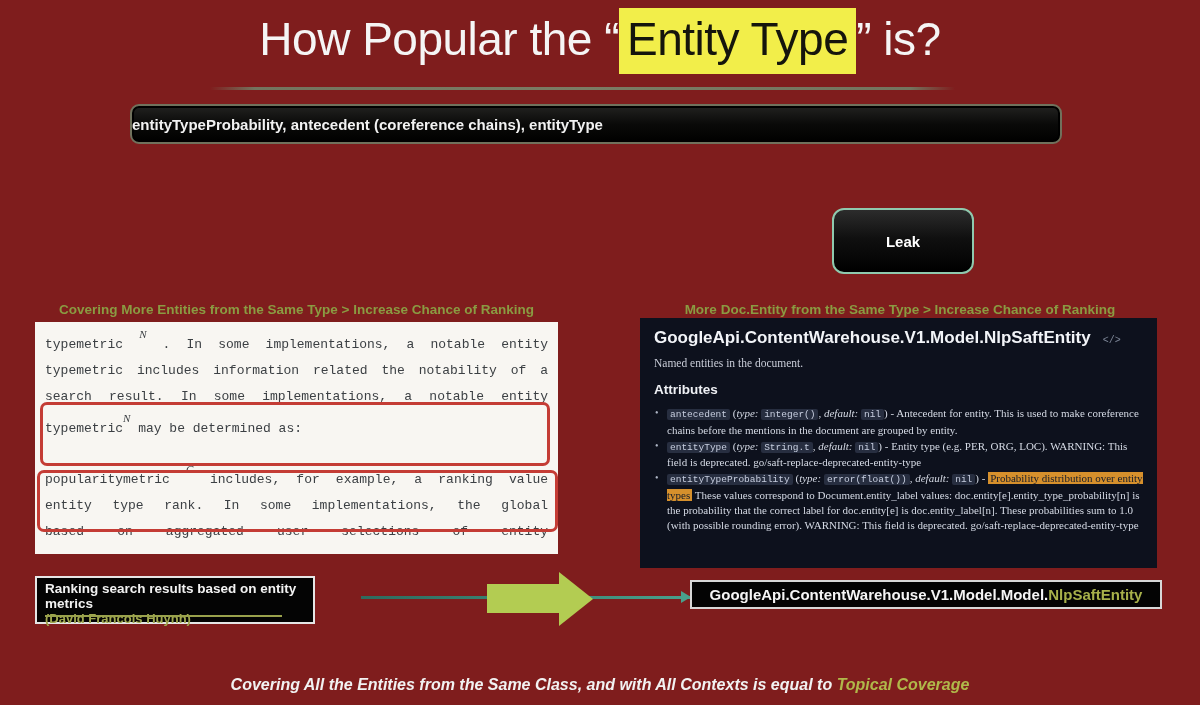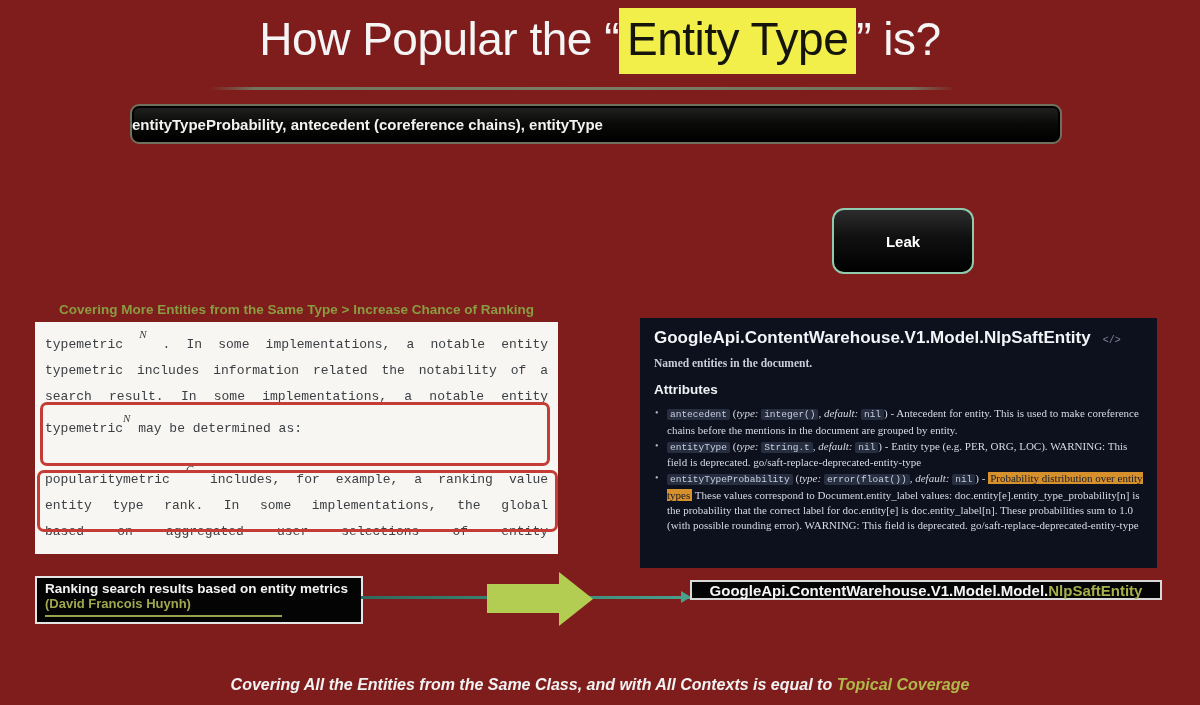--- a/index.html
+++ b/index.html
@@ -53,52 +53,52 @@
 
   
   .api-panel { position:absolute; left:640px; top:318px; width:517px; height:250px;
     background:#0d111d; padding:10px 14px; box-sizing:border-box;
     font-family:"Liberation Serif", serif; }
   .api-title-row { display:flex; align-items:baseline; }
   .api-title { font-family:"Liberation Sans", sans-serif; font-weight:bold;
     font-size:17px; color:#f2f4f8; }
   .code-icon { font-family:"Liberation Mono", monospace; font-size:10px;
     color:#7e8798; margin-left:12px; cursor:pointer; }
-  .api-desc { margin-top:9px; font-size:11.5px; color:#c9cdd8;font-weight:bold; }
+  .api-desc { margin-top:9px; font-size:11.5px; color:#c9cdd8; }
   .api-attr-head { margin-top:13px; font-family:"Liberation Sans", sans-serif;
     font-weight:bold; font-size:13.5px; color:#eef0f4; }
   .attr-list { margin-top:9px; }
   .attr { position:relative; padding-left:13px; font-size:11px; line-height:14.8px;
     color:#d5dae5; margin-bottom:1px; }
   .attr .dot { position:absolute; left:1px; top:0; font-size:10px; color:#aeb6c6; }
   .attr code { font-family:"Liberation Mono", monospace; font-size:9.5px;
     background:#272e40; color:#c7cedf; padding:0 3px; border-radius:2px; }
   .attr i { font-style:italic; }
   .orange { background:#d6902c; color:#161c2a; padding:0 2px; }
 
   
-  .ref-left { position:absolute; left:35px; top:576px; width:328px; height:48px;
+  .ref-left { position:absolute; left:35px; top:576px; width:280px; height:48px;
     border:2px solid #e5e5e5; background:#040404; padding:3px 8px; box-sizing:border-box; }
   .ref-left .l1 { font-size:13.5px; font-weight:bold; color:#f2f2f2; }
   .ref-left .l2 { font-size:13px; font-weight:bold; color:#a0a84e; cursor:pointer; }
   .link-underline { position:absolute; left:8px; bottom:5px; width:237px; height:2px;
     background:#99a14c; }
 
   .conn-line { position:absolute; left:361px; top:596px; width:330px; height:3px;
     background:linear-gradient(90deg,#2e6b5e,#49a08c); }
   .conn-head { position:absolute; left:681px; top:591px; width:0; height:0;
     border-left:10px solid #49a08c; border-top:6px solid transparent;
     border-bottom:6px solid transparent; }
   .block-arrow-rect { position:absolute; left:487px; top:584px; width:72px; height:29px;
     background:#b3cc52; }
   .block-arrow-tri { position:absolute; left:559px; top:572px; width:0; height:0;
     border-left:34px solid #b3cc52; border-top:27px solid transparent;
     border-bottom:27px solid transparent; }
 
-  .ref-right { position:absolute; left:690px; top:580px; width:472px; height:20px;
+  .ref-right { position:absolute; left:690px; top:580px; width:472px; height:29px;
     border:2px solid #d8d8d8; background:#040404; box-sizing:border-box;
     display:flex; align-items:center; justify-content:center;
     font-size:15px; font-weight:bold; }
   .ref-right .pre { color:#f5f5f5; }
   .ref-right .hl  { color:#a7b04a; }
 
   
   .caption { position:absolute; top:676px; left:0; width:100%; text-align:center;
     font-size:16px; font-weight:bold; font-style:italic; color:#f2f2f2; }
   .caption .hl { color:#b0b84a; }
@@ -115,20 +115,21 @@
 
   <div class="pill">
     <span>entityTypeProbability, antecedent (coreference chains), entityType</span>
   </div>
 
   <div class="tag-btn btn-leak">
     <span>Leak</span>
   </div>
 
   <div class="subtitle left">Covering More Entities from the Same Type &gt; Increase Chance of Ranking</div>
+  <div class="subtitle right">More Doc.Entity from the Same Type &gt; Increase Chance of Ranking</div>
 
   <div class="patent-panel">
     <div class="pline"><span>typemetric </span><sup>N</sup><span> .  In some implementations, a notable entity</span></div>
     <div class="pline">typemetric includes information related the notability of a</div>
     <div class="pline">search result.  In some implementations, a notable entity</div>
     <div class="pline no-just"><span>typemetric</span><sup>N</sup><span> may be determined as:</span></div>
     <div class="pgap"></div>
     <div class="pline"><span>popularitymetric </span><sup>G</sup><span> includes, for example, a ranking value</span></div>
     <div class="pline">entity type rank.  In some implementations, the global</div>
     <div class="pline">based on aggregated user selections of entity</div>

